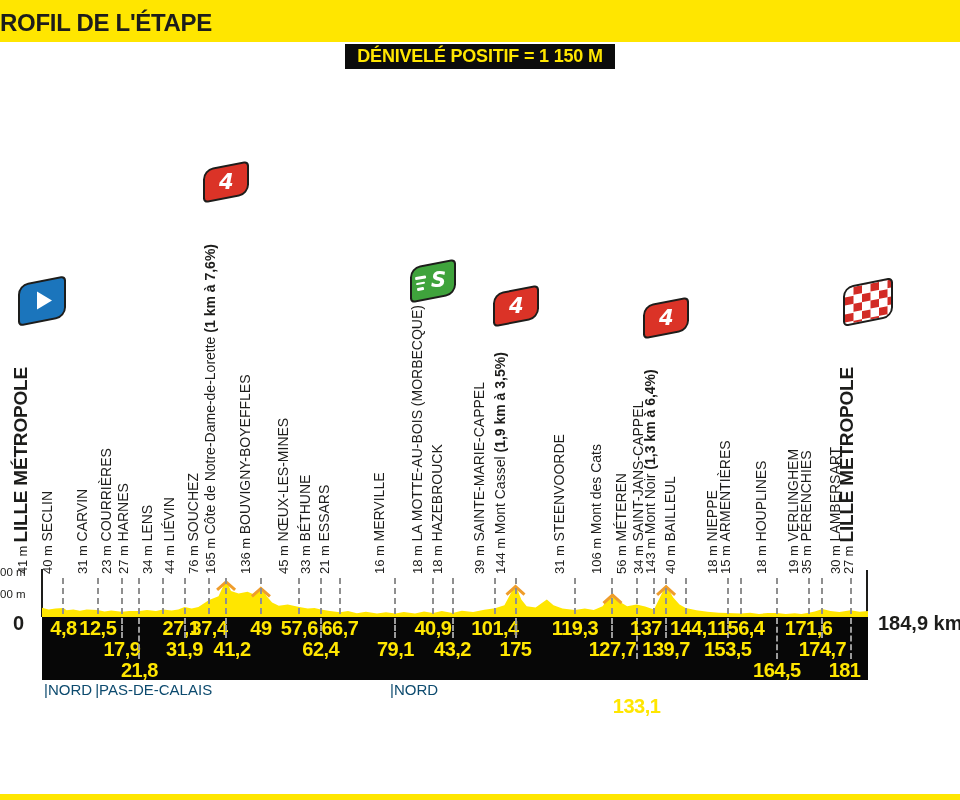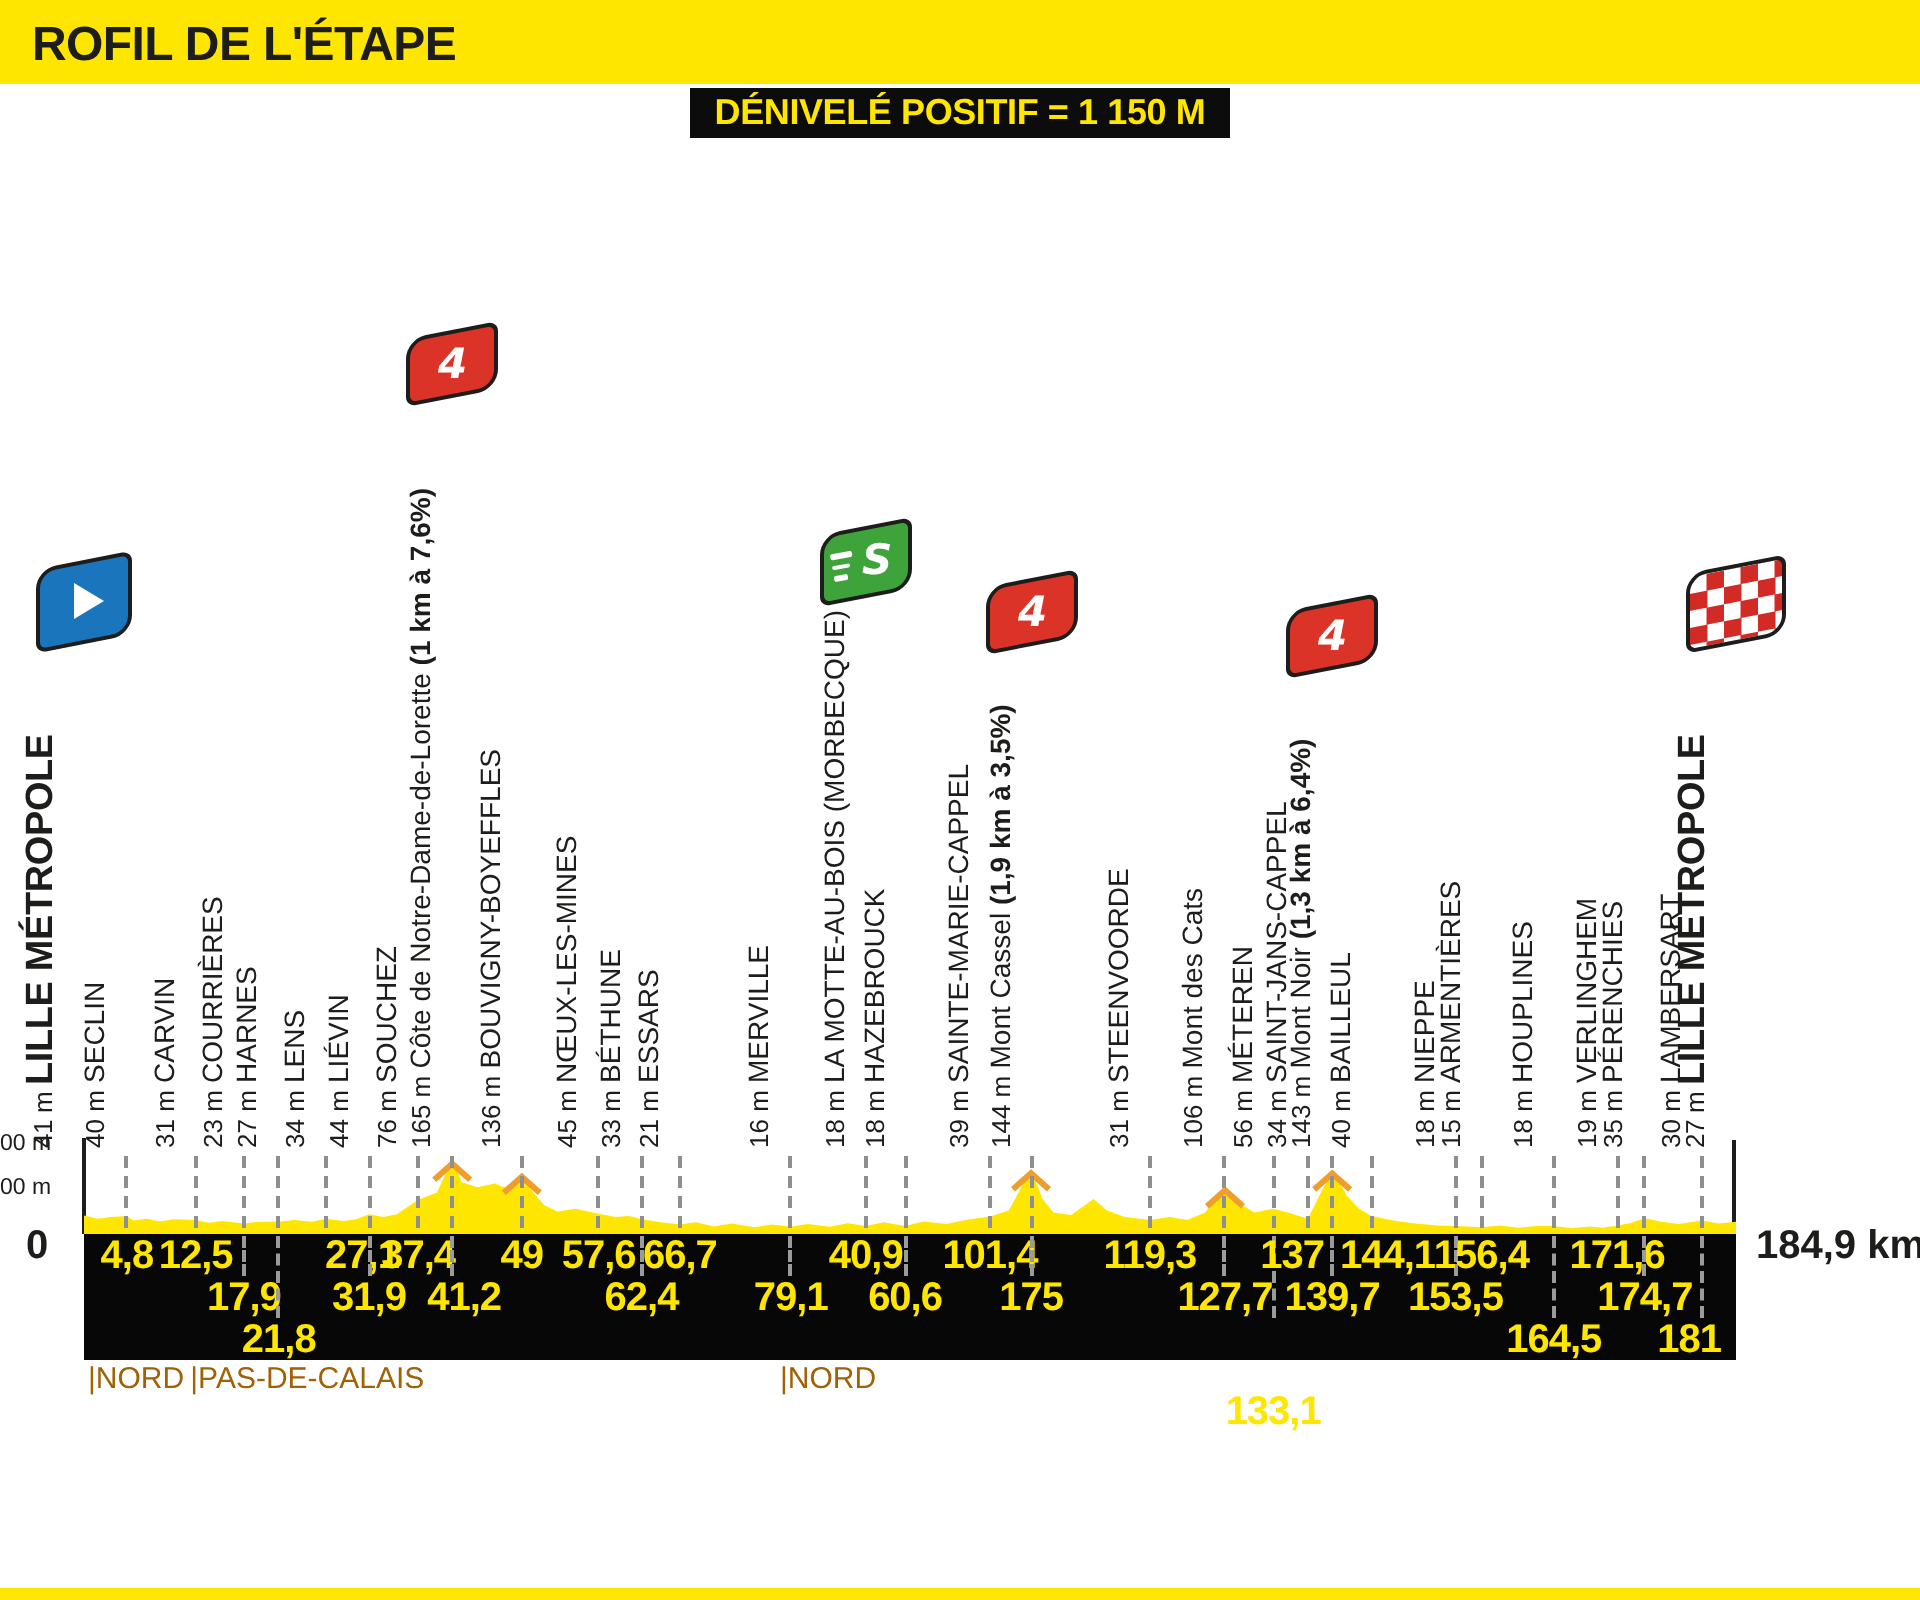--- a/index.html
+++ b/index.html
@@ -1,34 +1,34 @@
 <!DOCTYPE html>
 <html style="--yellow: #FFE600; --red: #db3327; --green: #3FA33C; --blue: #1B75BC; --orange: #EF9D2B; --checker-red: #D22B25; --ink: #1d1d1b;"><head>
 <meta charset="utf-8">
 <style>
   html,body{margin:0;padding:0;background:#fff;}
   body{width:960px;height:800px;overflow:hidden;font-family:"Liberation Sans",sans-serif;}
   #stage{position:relative;width:960px;height:800px;background:#fff;}
   .hdr{position:absolute;top:0;left:0;width:960px;height:42px;background:var(--yellow,#FFE600);}
-  .hdr .title{margin:0;padding:9px 0 0 16px;font-size:24px;font-weight:800;color:#1d1d1b;letter-spacing:-0.3px;white-space:nowrap;}
+  .hdr .title{margin:0;padding:9px 0 0 0;font-size:24px;font-weight:800;color:#1d1d1b;letter-spacing:-0.3px;white-space:nowrap;}
   .badge-wrap{position:absolute;top:44px;left:0;width:960px;display:flex;justify-content:center;}
   .badge{background:#0c0c0c;color:var(--yellow,#FFE600);font-weight:800;font-size:18px;line-height:25px;padding:0 12px;letter-spacing:-0.2px;white-space:nowrap;}
   .ylab{position:absolute;left:0;font-size:11.5px;color:#1d1d1b;}
   .axisline{position:absolute;background:#1d1d1b;}
   .bar{position:absolute;left:42px;top:617px;width:826px;height:63px;background:#070707;}
   .origin{position:absolute;left:13px;top:612px;font-size:20px;font-weight:800;color:#1d1d1b;}
   .total{position:absolute;left:878px;top:612px;font-size:20px;font-weight:800;color:#1d1d1b;white-space:nowrap;}
   .dash{position:absolute;top:578px;height:36px;width:0;border-left:2px dashed #8f8f8f;}
   .town{position:absolute;bottom:226px;height:16px;line-height:16px;transform-origin:0 100%;transform:rotate(-90deg);white-space:nowrap;font-size:14px;color:#1d1d1b;}
   .town .alt{font-size:13px;font-weight:400;}
   .town .grade{font-weight:800;}
   .town.major{font-size:19px;font-weight:800;height:20px;line-height:20px;letter-spacing:-0.2px;}
   .dist{position:absolute;width:90px;text-align:center;font-size:20px;font-weight:800;color:var(--yellow,#FFE600);letter-spacing:-0.5px;line-height:20px;}
   .leader{position:absolute;width:0;border-left:2px dashed #9b9b9b;}
-  .region{position:absolute;top:681px;font-size:15px;color:#a16207;white-space:nowrap;}
+  .region{position:absolute;top:681px;font-size:15px;color:#0c4a6e;white-space:nowrap;}
   .flag{position:absolute;transform:skewY(-11deg);border:2px solid #1d1d1b;border-radius:10px 5px 10px 5px;display:flex;align-items:center;justify-content:center;box-sizing:content-box;}
   .flag .lbl{transform:skewY(11deg);font-style:italic;font-weight:900;color:#fff;font-size:21px;line-height:1;font-family:"DejaVu Sans",sans-serif;}
   .cat4{background:var(--red,#db3327);}
   .sprint{background:var(--green,#3FA33C);}
   .sprint .lbl{margin-left:11px;}
   .speed{position:absolute;left:4px;top:9px;transform:skewY(11deg) rotate(-10deg);display:flex;flex-direction:column;gap:3px;}
   .speed i{display:block;height:2.5px;background:#fff;border-radius:1px;}
   .startflag{background:var(--blue,#1B75BC);}
   .tri{width:0;height:0;border-left:15px solid #fff;border-top:9px solid transparent;border-bottom:9px solid transparent;transform:skewY(11deg);margin-left:4px;}
   .finishflag{background:conic-gradient(var(--checker-red,#D22B25) 90deg,#fff 90deg 180deg,var(--checker-red,#D22B25) 180deg 270deg,#fff 270deg);background-size:17px 17px;}
@@ -138,21 +138,21 @@
     <div class="dist" style="left: 187.052px; top: 639px;">41,2</div>
     <div class="dist" style="left: 215.897px; top: 618px;">49</div>
     <div class="dist" style="left: 254.315px; top: 618px;">57,6</div>
     <div class="leader" style="left: 319.758px; top: 618px; height: 20px;"></div>
     <div class="dist" style="left: 275.758px; top: 639px;">62,4</div>
     <div class="dist" style="left: 294.968px; top: 618px;">66,7</div>
     <div class="leader" style="left: 394.362px; top: 618px; height: 20px;"></div>
     <div class="dist" style="left: 350.362px; top: 639px;">79,1</div>
     <div class="dist" style="left: 387.887px; top: 618px;">40,9</div>
     <div class="leader" style="left: 451.543px; top: 618px; height: 20px;"></div>
-    <div class="dist" style="left: 407.543px; top: 639px;">60,6</div>
+    <div class="dist" style="left: 407.543px; top: 639px;">43,2</div>
     <div class="dist" style="left: 449.982px; top: 618px;">101,4</div>
     <div class="leader" style="left: 514.532px; top: 618px; height: 20px;"></div>
     <div class="dist" style="left: 470.532px; top: 639px;">175</div>
     <div class="dist" style="left: 529.946px; top: 618px;">119,3</div>
     <div class="leader" style="left: 611.472px; top: 618px; height: 20px;"></div>
     <div class="dist" style="left: 567.472px; top: 639px;">127,7</div>
     <div class="leader" style="left: 635.595px; top: 618px; height: 41px;"></div>
     <div class="dist" style="left: 591.595px; top: 696px;">133,1</div>
     <div class="dist" style="left: 601.017px; top: 618px;">137</div>
     <div class="leader" style="left: 665.079px; top: 618px; height: 20px;"></div>

